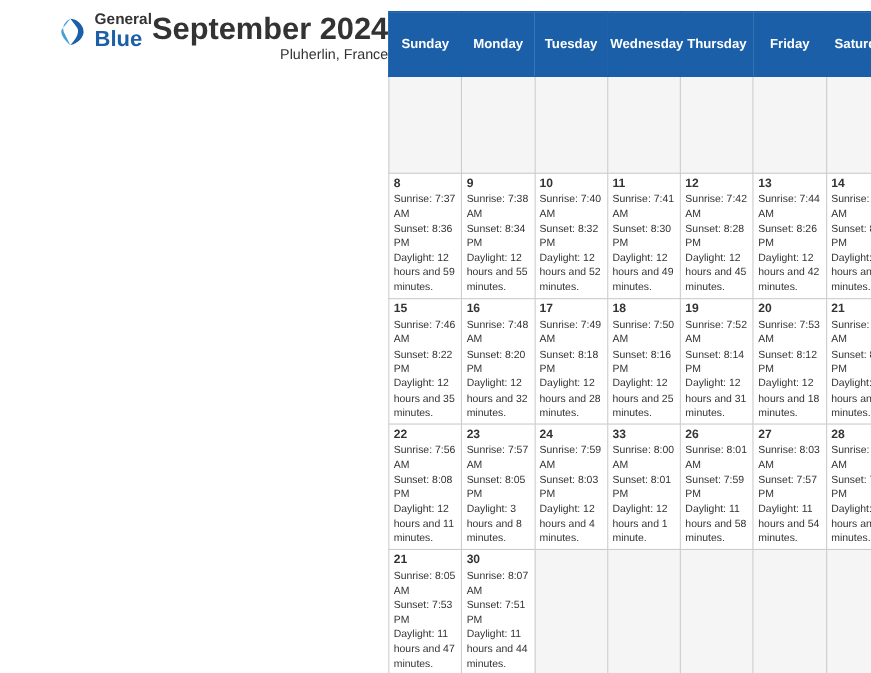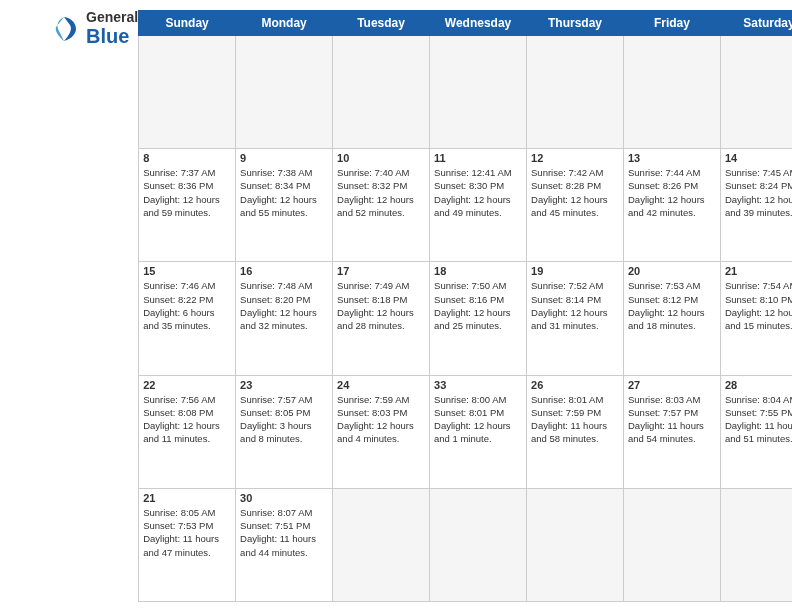--- a/index.html
+++ b/index.html
@@ -46,21 +46,21 @@
       flex: 1;
       border: 1px solid #ccc;
       border-collapse: collapse;
       width: 100%;
       table-layout: fixed;
     }
     .calendar th {
       background: #1a5fa8;
       color: #fff;
       text-align: center;
-      padding: 5px 2px;
+      padding: 22px 2px;
       font-size: 12px;
       font-weight: bold;
       border: 1px solid #1a5fa8;
     }
     .calendar td {
       border: 1px solid #ccc;
       vertical-align: top;
       padding: 3px 4px;
       font-size: 9.5px;
       color: #333;
@@ -93,20 +93,24 @@
       <svg width="36" height="36" viewBox="0 0 36 36">
         <path d="M18 6 C22 6, 30 10, 30 18 C30 22, 26 28, 18 30 C18 30, 28 20, 24 14 Z" fill="#1a5fa8"></path>
         <path d="M18 6 C14 8, 10 12, 12 18 C14 22, 18 30, 18 30 C18 30, 8 22, 10 16 Z" fill="#4a9fd4"></path>
       </svg>
       <div style="line-height:1.1;">
         <div style="font-size:14px;font-weight:bold;color:#333;">General</div>
         <div style="font-size:20px;font-weight:bold;color:#1a5fa8;">Blue</div>
       </div>
     </div>
   </div>
+    <div class="title-block">
+      <div class="month-title">September 2024</div>
+      <div class="location">Pluherlin, France</div>
+    </div>
   </div>
 
   <table class="calendar">
     <thead>
       <tr id="days-header">
           <th>Sunday</th>
           <th>Monday</th>
           <th>Tuesday</th>
           <th>Wednesday</th>
           <th>Thursday</th>
@@ -145,21 +149,21 @@
             <span class="day-num">10</span>
             <div class="day-info">
               <div>Sunrise: 7:40 AM</div>
               <div>Sunset: 8:32 PM</div>
               <div>Daylight: 12 hours and 52 minutes.</div>
             </div>
           </td>
           <td>
             <span class="day-num">11</span>
             <div class="day-info">
-              <div>Sunrise: 12:41 AM</div>
+              <div>Sunrise: 7:41 AM</div>
               <div>Sunset: 8:30 PM</div>
               <div>Daylight: 12 hours and 49 minutes.</div>
             </div>
           </td>
           <td>
             <span class="day-num">12</span>
             <div class="day-info">
               <div>Sunrise: 7:42 AM</div>
               <div>Sunset: 8:28 PM</div>
               <div>Daylight: 12 hours and 45 minutes.</div>
@@ -181,21 +185,21 @@
               <div>Daylight: 12 hours and 39 minutes.</div>
             </div>
           </td>
         </tr>
         <tr>
           <td>
             <span class="day-num">15</span>
             <div class="day-info">
               <div>Sunrise: 7:46 AM</div>
               <div>Sunset: 8:22 PM</div>
-              <div>Daylight: 6 hours and 35 minutes.</div>
+              <div>Daylight: 12 hours and 35 minutes.</div>
             </div>
           </td>
           <td>
             <span class="day-num">16</span>
             <div class="day-info">
               <div>Sunrise: 7:48 AM</div>
               <div>Sunset: 8:20 PM</div>
               <div>Daylight: 12 hours and 32 minutes.</div>
             </div>
           </td>

